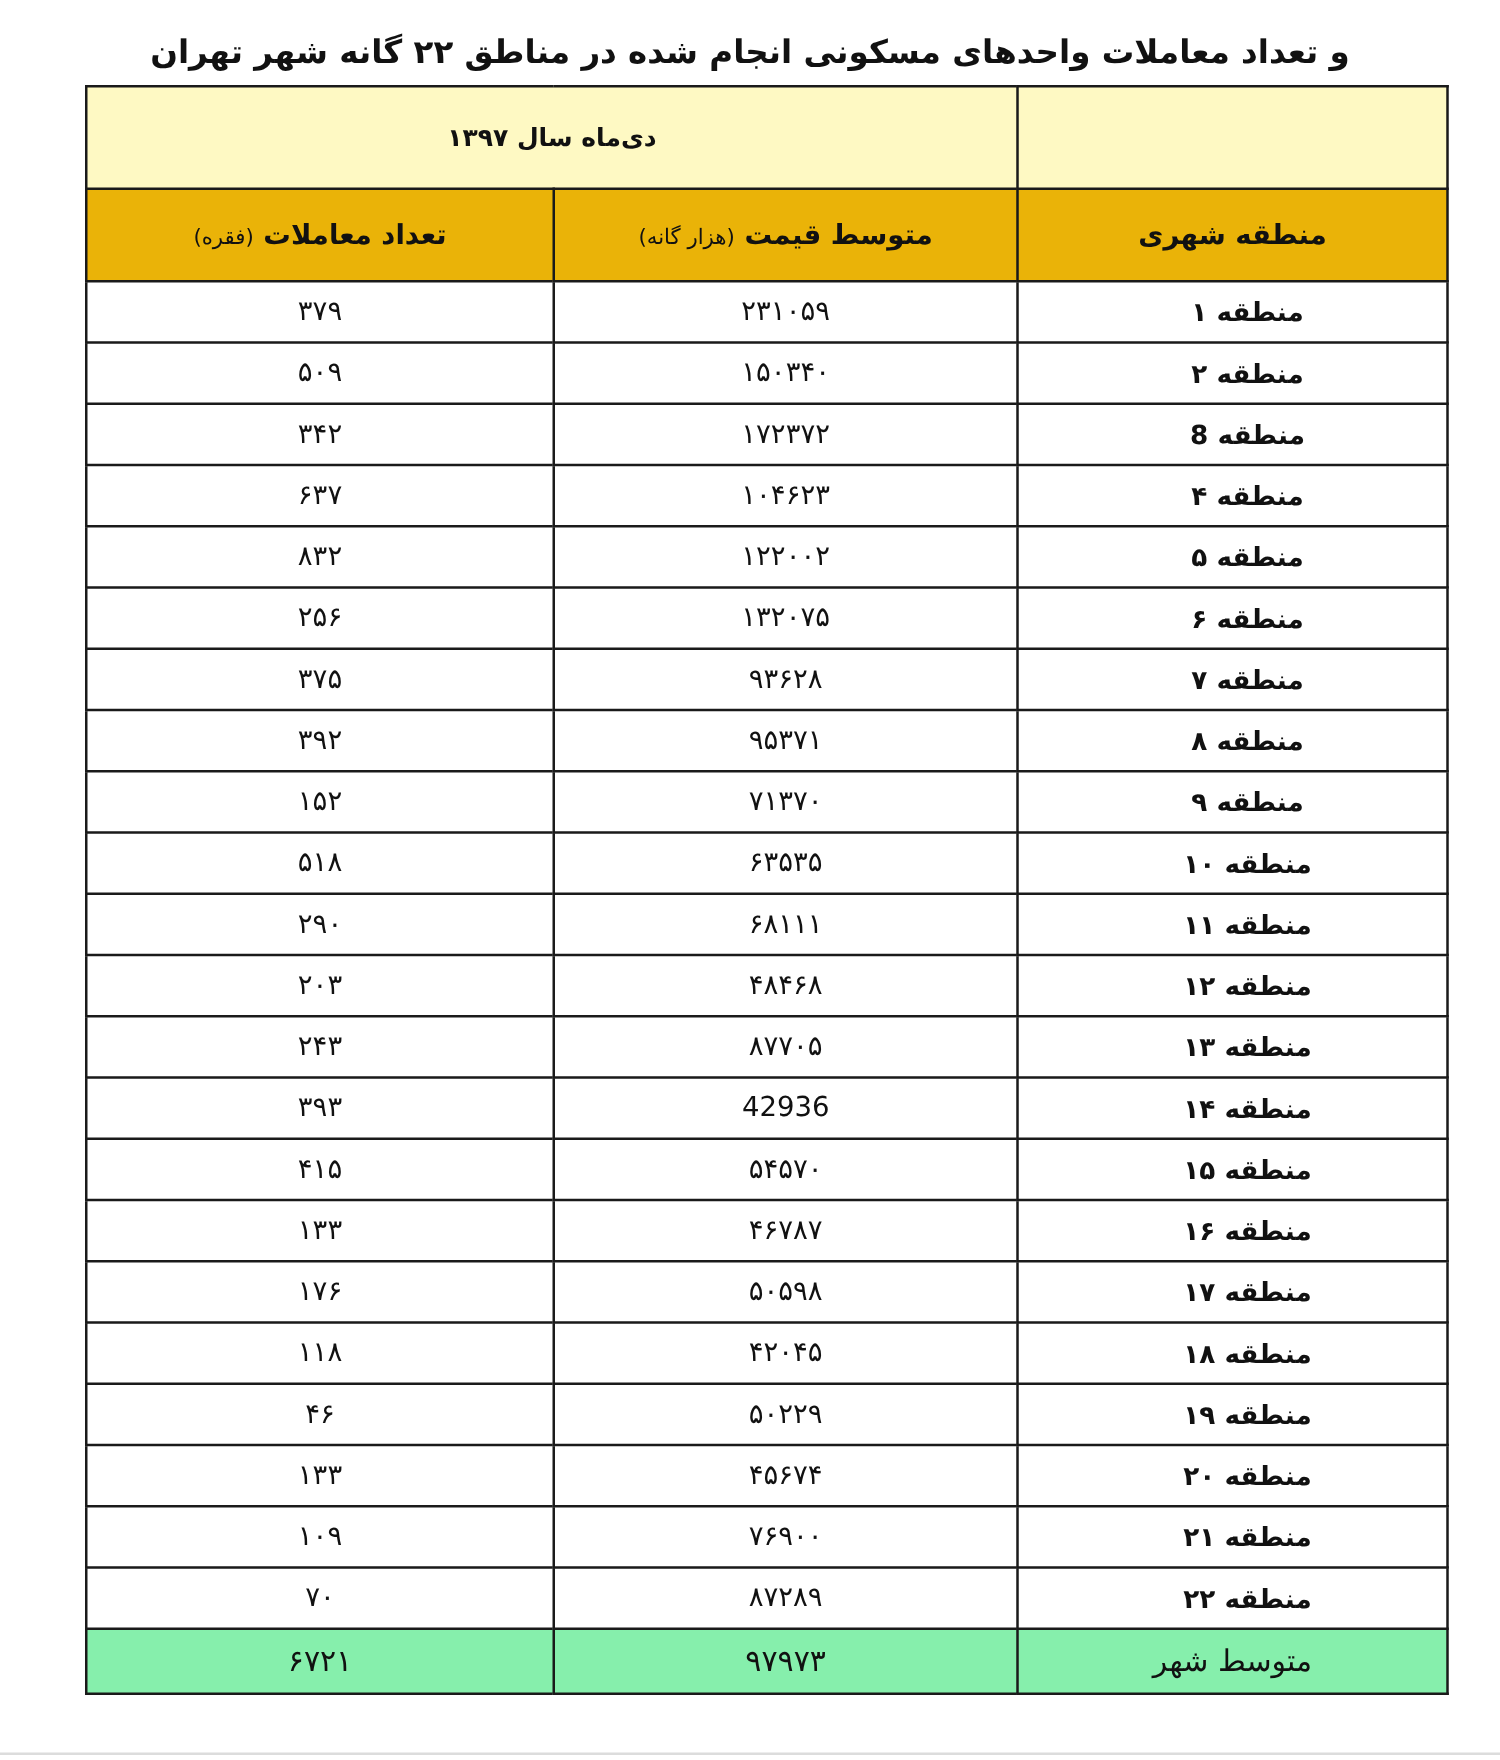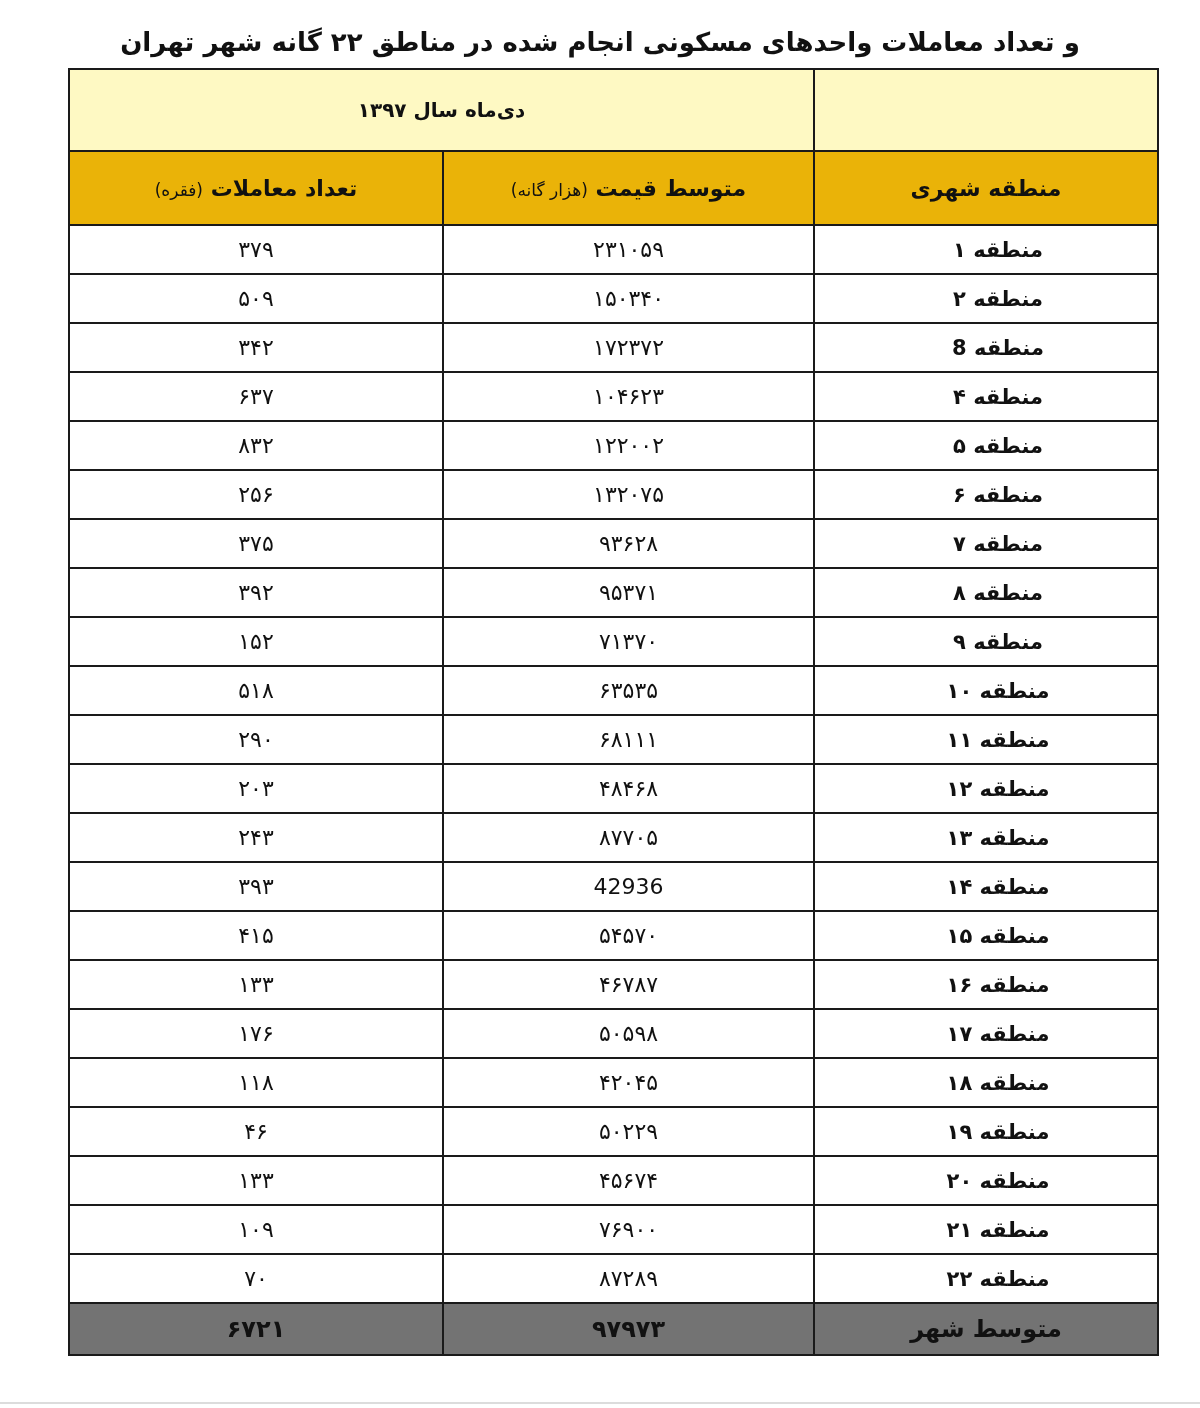--- a/index.html
+++ b/index.html
@@ -66,23 +66,23 @@
       background: #ffffff;
       font-size: 22px;
     }
     tbody tr.row td.region {
       font-weight: bold;
       font-size: 21px;
       padding-left: 24px;
     }
     tfoot tr td {
       height: 50px;
-      background: #737373;
+      background: #86efac;
       font-size: 24px;
-      font-weight: bold;
+      font-weight: normal;
     }
     .bottom-line {
       position: absolute;
       top: 1402px;
       left: 0;
       width: 1200px;
       height: 2px;
       background: #dcdcdc;
     }
   </style>

